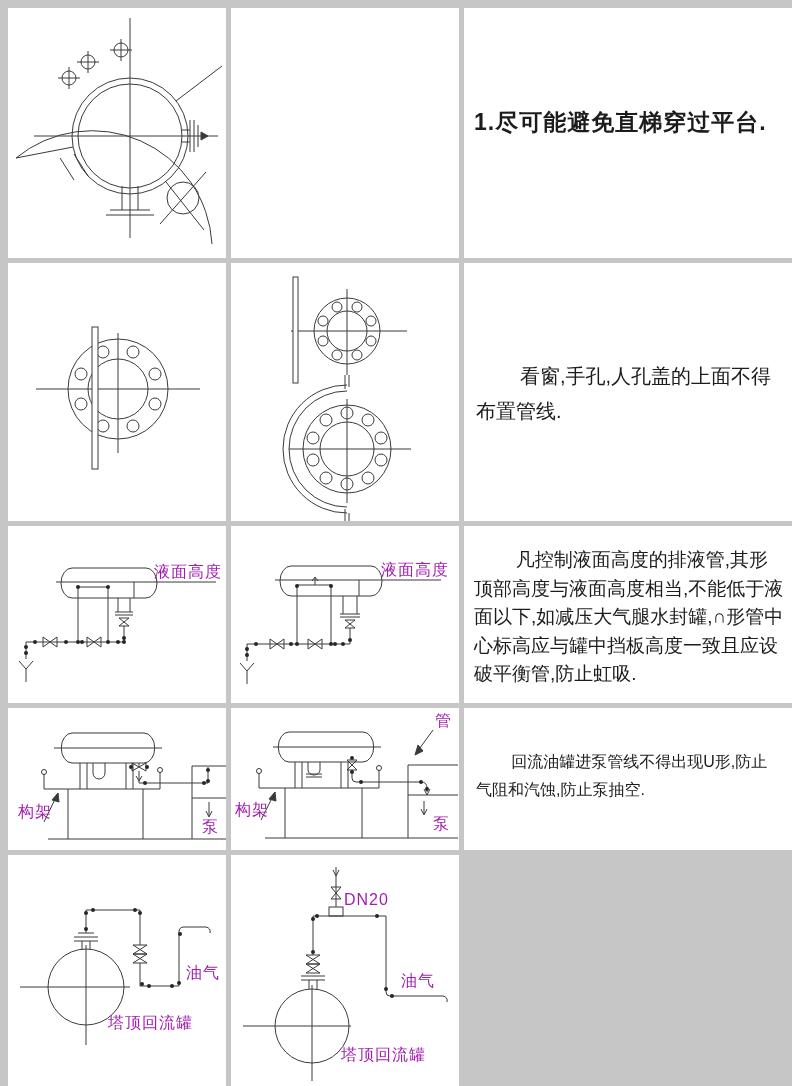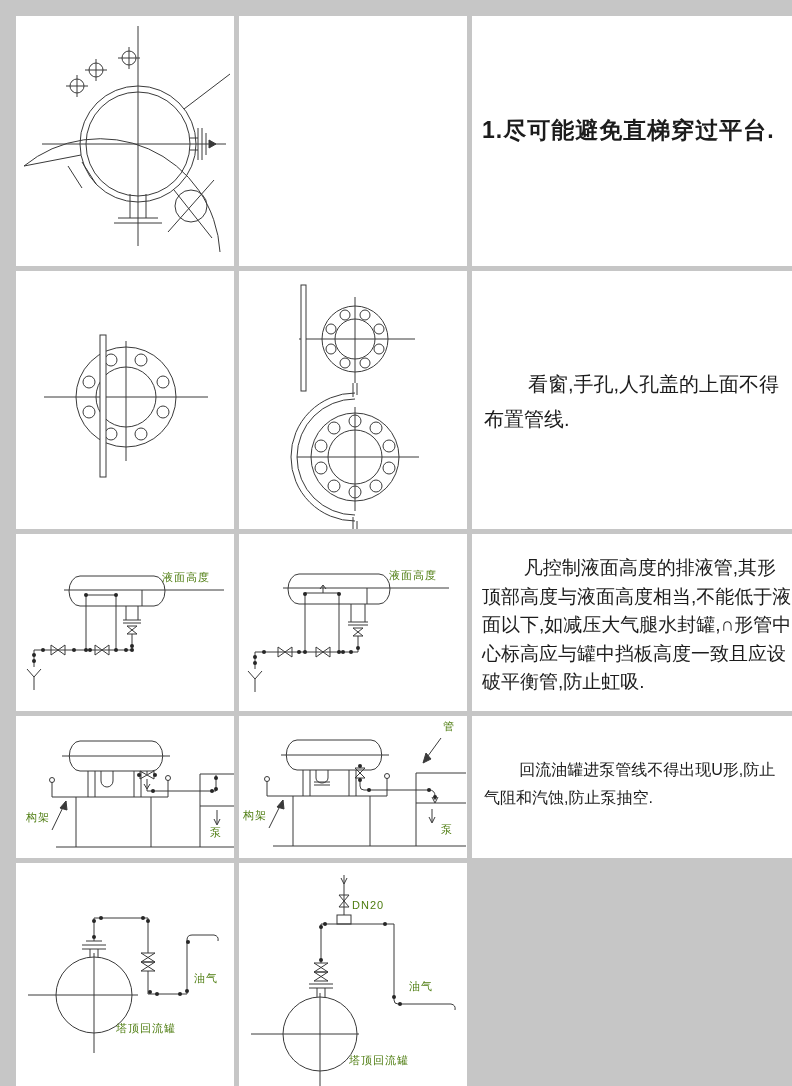--- a/index.html
+++ b/index.html
@@ -5,21 +5,21 @@
   html,body{margin:0;padding:0;background:#e9e9e9;}
   .sheet{
     position:relative;
     width:792px;height:1086px;
     box-sizing:border-box;
     background:#c6c6c6;
     display:grid;
     grid-template-columns:218px 228px 328px;
     grid-template-rows:250px 258px 177px 142px 231px;
     gap:5px;
-    padding:16px;
+    padding:8px;
     font-family:"Liberation Sans","DejaVu Sans",sans-serif;
   }
   .cell{
     position:relative;
     background:#ffffff;
     overflow:hidden;
   }
   .cell svg{display:block;}
   .note{
     color:#1c1c1c;
@@ -32,22 +32,22 @@
     font-weight:bold;
     letter-spacing:1px;
     line-height:1.95;
   }
   .note-r2{padding:96px 10px 0 12px;font-size:20px;line-height:1.75;text-indent:2.2em;}
   .note-r3{padding:20px 8px 0 10px;font-size:19px;line-height:1.5;text-indent:2.2em;}
   .note-r4{padding:40px 10px 0 12px;font-size:16px;line-height:1.75;text-indent:2.2em;}
   .note-r5{padding:26px 10px 0 12px;font-size:20px;line-height:1.82;text-indent:2.2em;}
   .dlabel{
     position:absolute;
-    font-size:11px;
-    color:#4d7c0f;
+    font-size:16px;
+    color:#a21caf;
     white-space:nowrap;
     letter-spacing:1px;
   }
 </style>
 </head>
 <body>
 
 <div class="sheet">
 
   <div class="cell">

